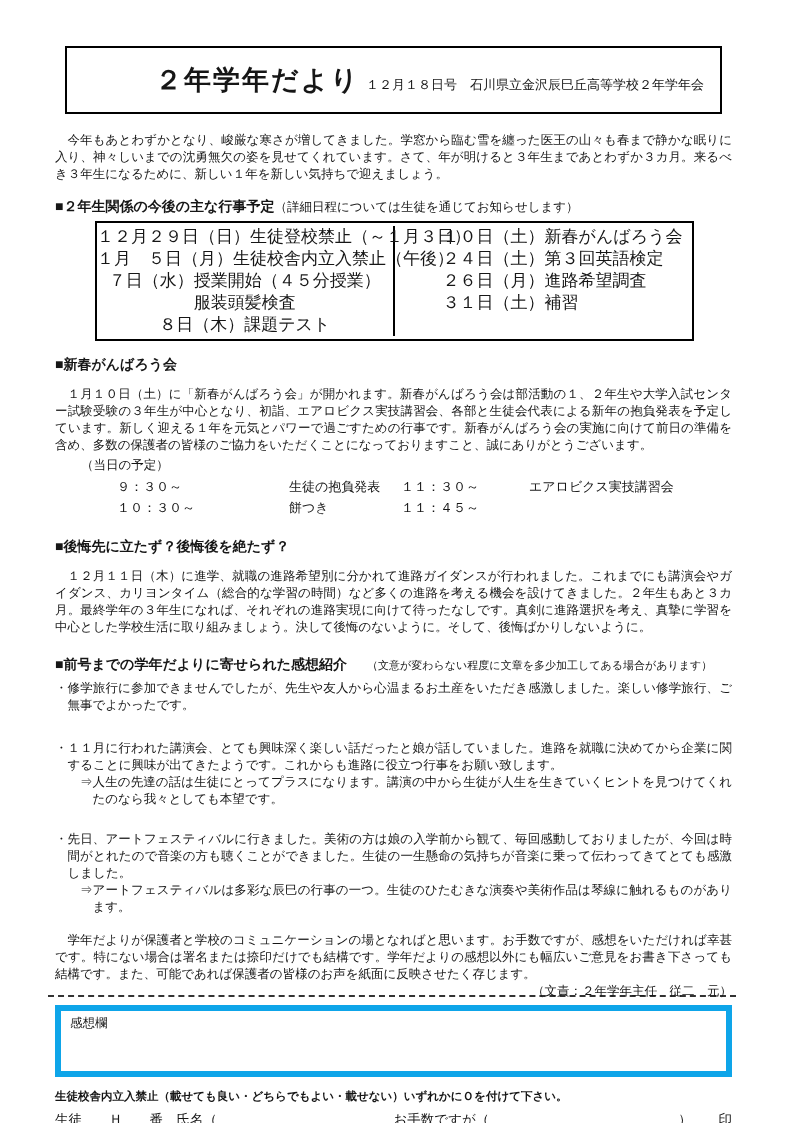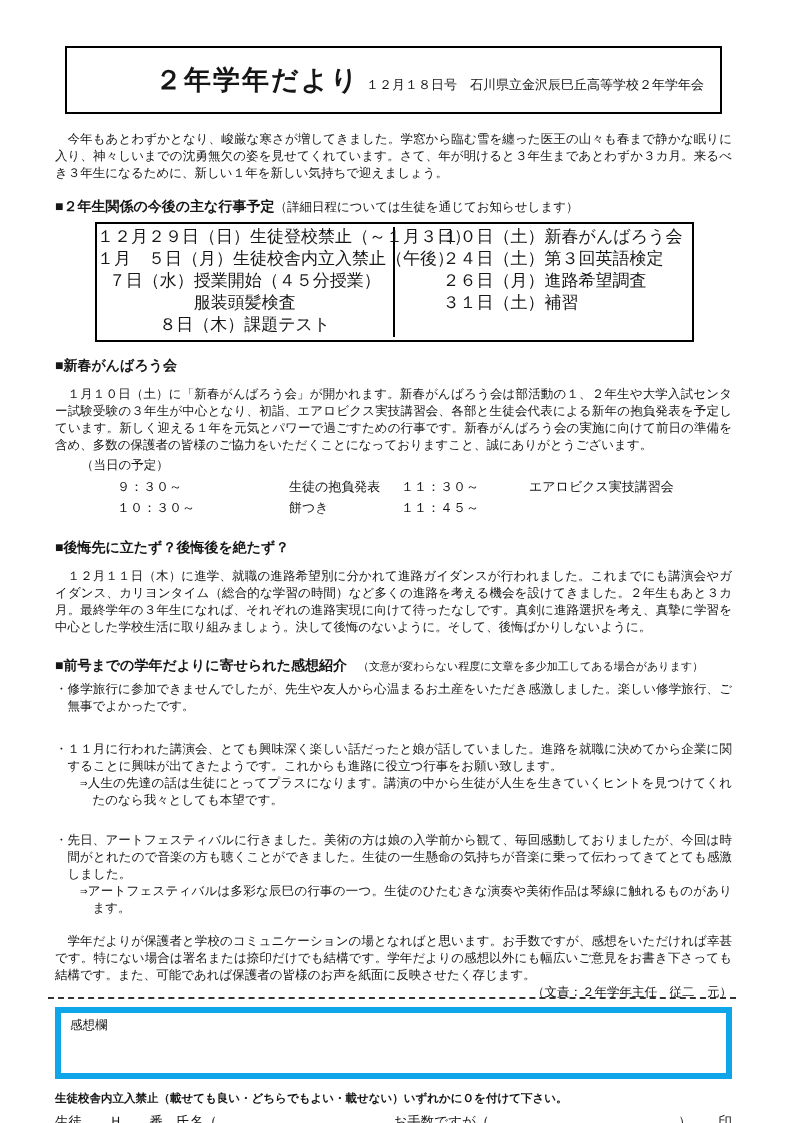--- a/index.html
+++ b/index.html
@@ -2,21 +2,21 @@
 <html lang="ja"><head>
 <meta charset="utf-8">
 <style>
   * { margin: 0; padding: 0; box-sizing: border-box; }
   html, body { background: #ffffff; }
   .page {
     width: 782px;
     height: 1123px;
     background: #ffffff;
     color: #161616;
-    font-family: Liberation Mono, monospace;
+    font-family: Liberation Serif, serif;
     padding: 46px 50px 0 55px;
     overflow: hidden;
     position: relative;
   }
   
   .header-box {
     border: 2px solid #000;
     margin: 0 10px 18px 10px;
     padding: 14px 16px;
     display: flex;
@@ -42,21 +42,21 @@
     text-indent: 1em;
     margin-top: 12px;
   }
   .section-heading {
     font-size: 14px;
     font-weight: 700;
     margin: 15px 0 5px 0;
     line-height: 18px;
   }
   .heading-note { font-weight: 400; font-size: 12.5px; text-align: center; }
-  .heading-note.small { font-size: 11px; margin-left: 11px; }
+  .heading-note.small { font-size: 11px; margin-left: 20px; }
   
   .events-table {
     display: flex;
     border: 2px solid #000;
     margin: 4px 38px 6px 40px;
     padding: 3px 0;
     font-size: 17px;
   }
   .events-table .col { width: 50%; }
   .events-table .col.left { border-right: 2px solid #000; }

